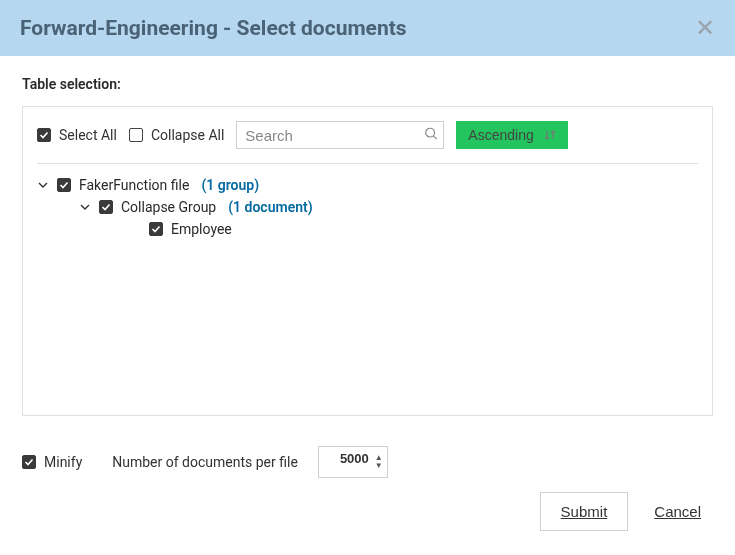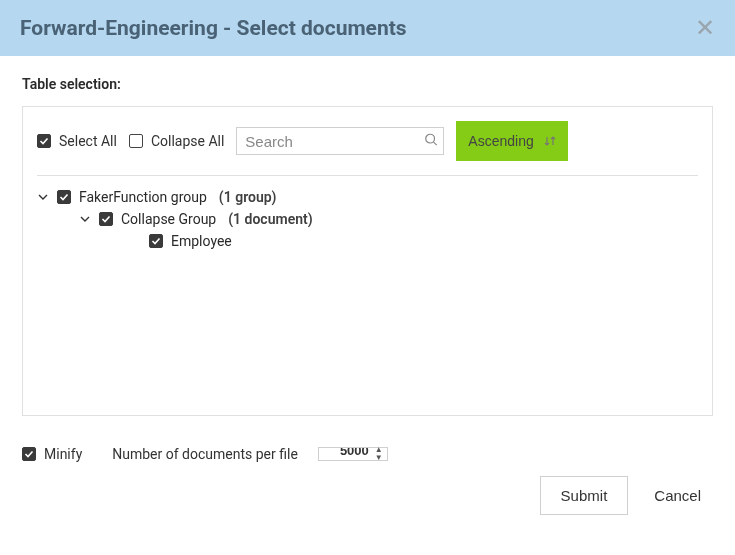--- a/index.html
+++ b/index.html
@@ -93,23 +93,23 @@
   .search-input::placeholder { color: #888; }
   .search-icon {
     position: absolute;
     right: 6px;
     top: 50%;
     transform: translateY(-50%);
     color: #888;
     pointer-events: none;
   }
   .sort-btn {
-    background: #84cc16;
+    background: #22c55e;
     border: none;
-    height: 40px;
+    height: 28px;
     padding: 0 12px;
     font-size: 14px;
     color: #444;
     display: inline-flex;
     align-items: center;
     gap: 10px;
     cursor: pointer;
   }
   .sort-icon { color: #777; display:inline-flex; }
   .tree-area {
@@ -129,21 +129,21 @@
     width: 12px;
     display: inline-flex;
     justify-content: center;
     color: #333;
     cursor: pointer;
   }
   .chevron-spacer { width: 12px; display:inline-block; }
   .indent-1 { padding-left: 42px; }
   .indent-2 { padding-left: 92px; }
   .node-label { color: #2a2a2a; }
-  .node-count { color: #404040; font-weight: 600; margin-left: 4px; }
+  .node-count { color: #0369a1; font-weight: 600; margin-left: 4px; }
   .footer {
     padding: 10px 22px 16px 22px;
   }
   .footer-row1 {
     display: flex;
     align-items: center;
     gap: 20px;
     padding: 10px 0 14px 0;
   }
   .perfile-label {
@@ -151,21 +151,21 @@
     color: #333;
     margin-left: 10px;
   }
   .num-wrap {
     position: relative;
     display: inline-flex;
     align-items: center;
   }
   .num-input {
     width: 70px;
-    height: 14px;
+    height: 32px;
     border: 1px solid #cfcfcf;
     text-align: right;
     padding: 0 18px 8px 4px;
     font-size: 13px;
     font-weight: 600;
     color: #333;
   }
   .spin {
     position: absolute;
     right: 3px;
@@ -182,20 +182,21 @@
     line-height: 8px;
     color: #555;
     cursor: pointer;
     text-align: center;
   }
   .footer-row2 {
     display: flex;
     justify-content: flex-end;
     gap: 14px;
     align-items: center;
+    text-decoration: underline;
   }
   .submit-btn {
     border: 1px solid #cfcfcf;
     background: #fff;
     padding: 10px 20px;
     font-size: 15px;
     color: #333;
     cursor: pointer;
   }
   .cancel-btn {
@@ -265,21 +266,21 @@
         <span class="chevron">
           <svg width="10" height="10" viewBox="0 0 10 10">
               <polyline points="1,3 5,7 9,3" fill="none" stroke="currentColor" stroke-width="1.4"></polyline>
             </svg>
         </span>
         <span class="cb checked">
           <svg viewBox="0 0 10 10">
               <polyline points="1.5,5 4,7.5 8.5,2.5" fill="none" stroke="#fff" stroke-width="1.6"></polyline>
             </svg>
         </span>
-        <span class="node-label">FakerFunction group</span>
+        <span class="node-label">FakerFunction file</span>
         <span class="node-count">(1 group)</span>
       </div>
 
       <div class="tree-row indent-1">
         <span class="chevron">
           <svg width="10" height="10" viewBox="0 0 10 10">
               <polyline points="1,3 5,7 9,3" fill="none" stroke="currentColor" stroke-width="1.4"></polyline>
             </svg>
         </span>
         <span class="cb checked">

